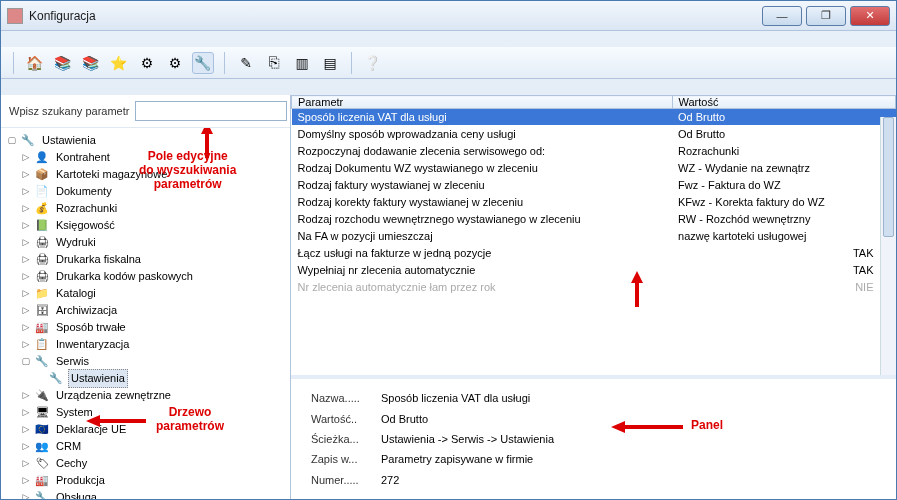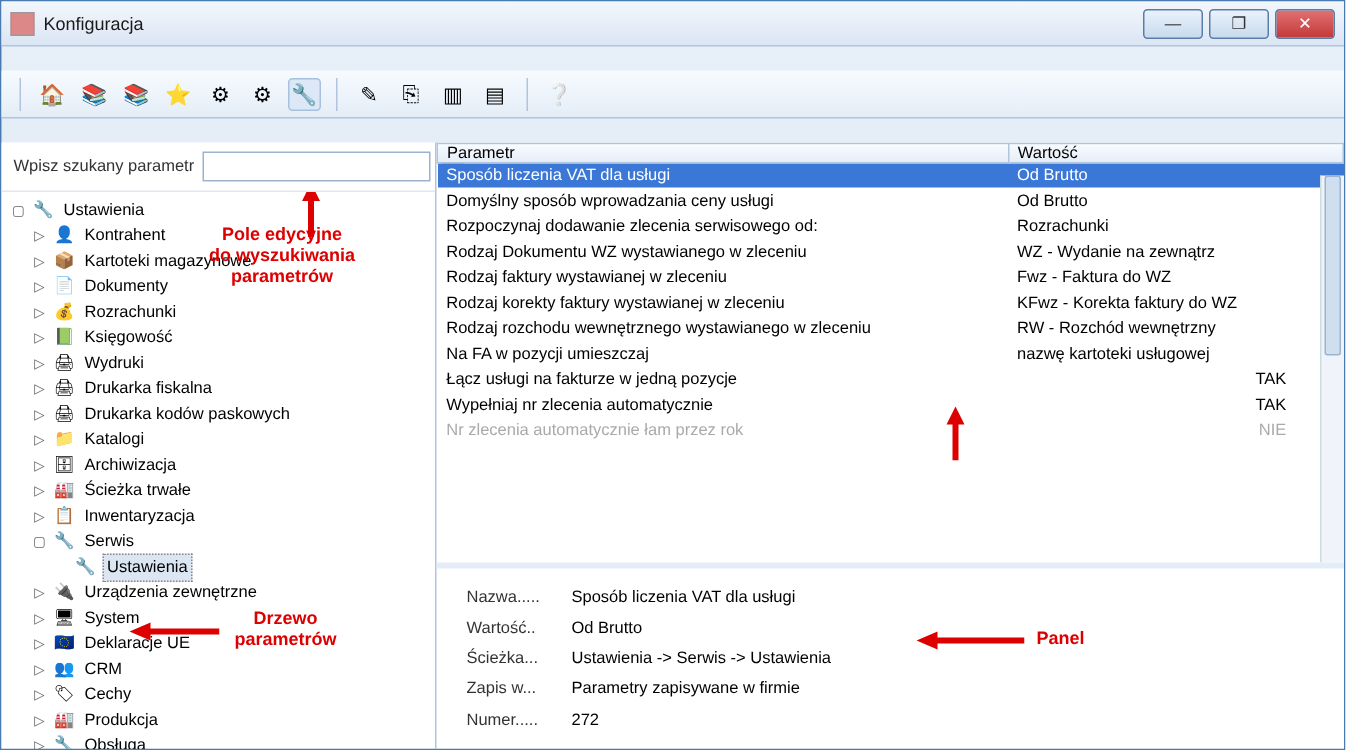--- a/index.html
+++ b/index.html
@@ -44,21 +44,21 @@
   .children { margin-left:14px; }
   
   .right { flex:1; display:flex; flex-direction:column; min-width:0; }
   .table-wrap { flex:1; overflow:auto; position:relative; border-bottom:4px solid #e4edf7; }
   table { width:100%; border-collapse:collapse; table-layout:fixed; }
   th { background:linear-gradient(#f7fbff,#e4edf7); border:1px solid #b0c4de;
        text-align:left; font-weight:normal; padding:0 6px; font-size:11px; }
   td { padding:2px 6px; font-size:11px; border-bottom:1px solid #fff; }
   tr.sel td { background:#3a77d6; color:#fff; }
   tr.disabled td { color:#aaa; }
-  td.val-right { text-align:right; padding-right:38px; }
+  td.val-right { text-align:right; padding-right:22px; }
   .scrollbar { position:absolute; right:0; top:22px; bottom:0; width:16px; background:#f0f4fa; border-left:1px solid #cdd; }
   .scrollbar .thumb { position:absolute; left:2px; right:2px; top:0; height:120px; background:#cfdff0; border:1px solid #9bb3cc; border-radius:2px; }
   
   .details { height:120px; padding:12px 20px; display:grid; grid-template-columns:70px 1fr; row-gap:6px; align-items:center; }
   .details .k { color:#333; }
   .details .v { color:#000; }
   
   .anno { position:absolute; font-weight:bold; color:#d00; font-size:12px; pointer-events:none; text-align:center; line-height:1.15; }
 </style>
 </head>
@@ -169,21 +169,21 @@
               <span class="label">Katalogi</span>
             </div>
             <div class="node">
               <span class="toggler">▷</span>
               <span class="icon">🗄</span>
               <span class="label">Archiwizacja</span>
             </div>
             <div class="node">
               <span class="toggler">▷</span>
               <span class="icon">🏭</span>
-              <span class="label">Ścieżka trwałe</span>
+              <span class="label">Sposób trwałe</span>
             </div>
             <div class="node">
               <span class="toggler">▷</span>
               <span class="icon">📋</span>
               <span class="label">Inwentaryzacja</span>
             </div>
           </div>
         <div class="children">
           <div class="node">
             <span class="toggler">▢</span>

